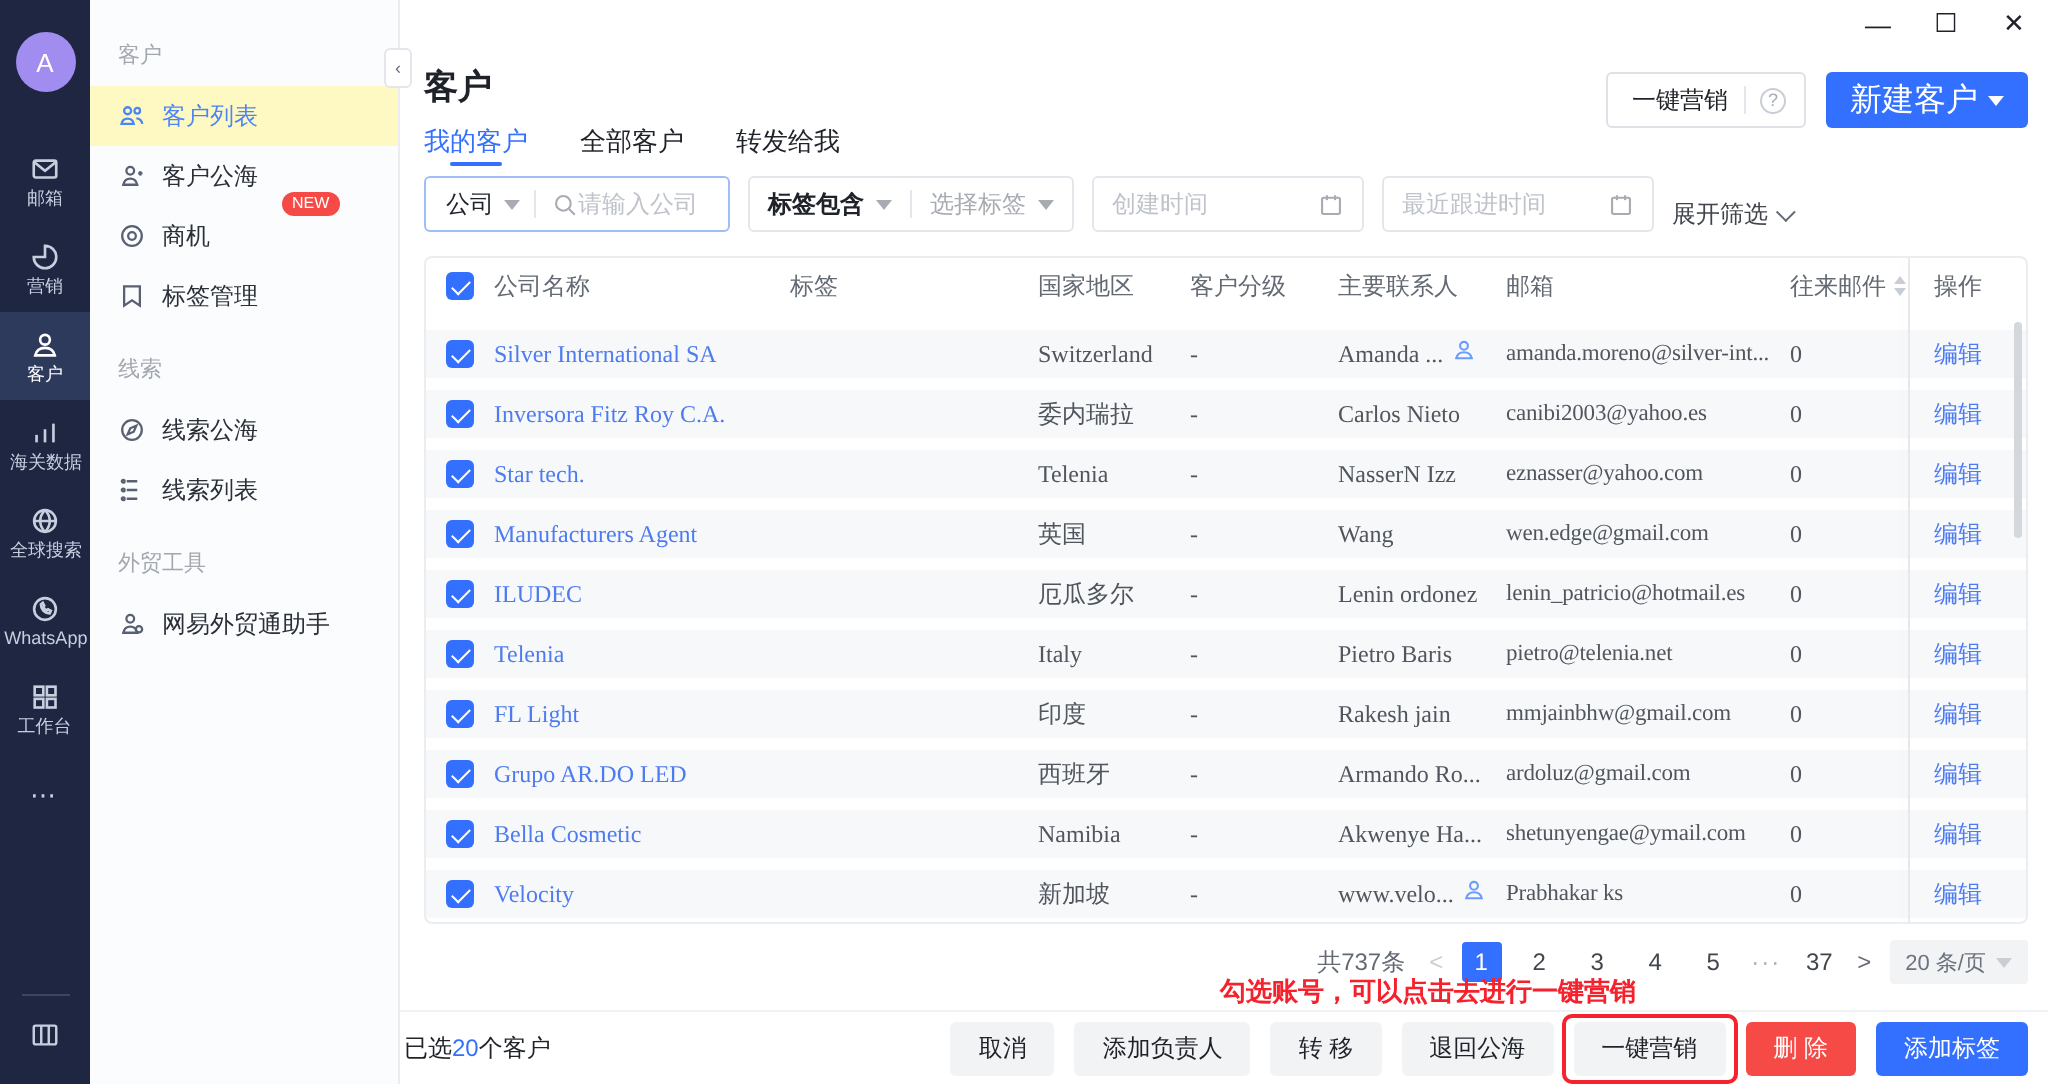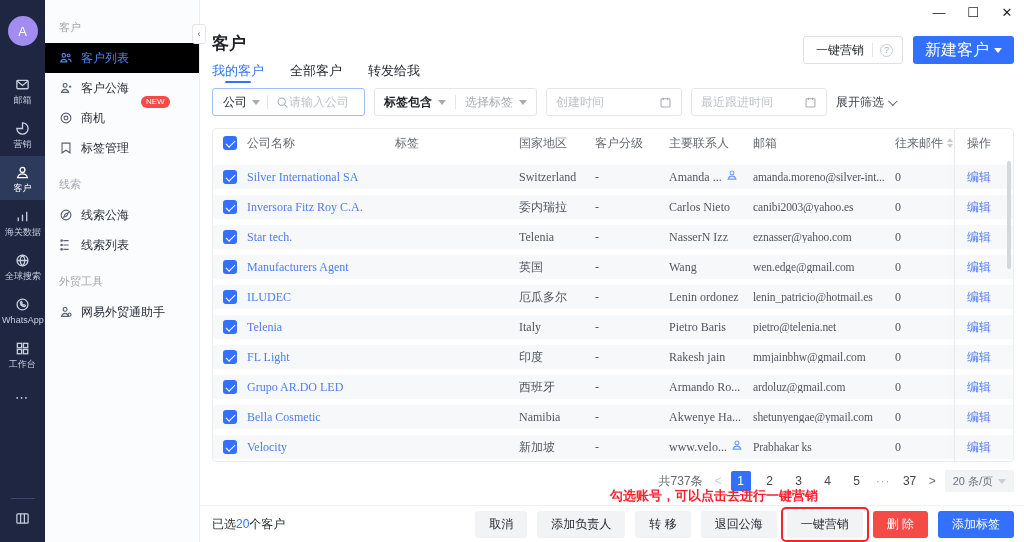--- a/index.html
+++ b/index.html
@@ -25,21 +25,21 @@
   .rail-bottom .ri-icon svg { width:15px; height:15px; fill:none; stroke:#c7cfdf; stroke-width:1.3; }
 
   
   .sidebar { position:absolute; left:45px; top:0; width:155px; height:542px; background:#fbfcfd;
              border-right:1px solid #ebedf0; z-index:20; padding-top:6px; }
   .side-section { font-size:11px; color:#a2a7b0; padding:14px 0 8px 14px; }
   .side-item { height:30px; display:flex; align-items:center; gap:8px; padding-left:14px; font-size:12px;
                color:#2a2f38; cursor:pointer; white-space:nowrap; }
   .side-item .si-icon { width:14px; height:14px; flex:0 0 14px; }
   .side-item .si-icon svg { width:14px; height:14px; fill:none; stroke:#596073; stroke-width:1.3; }
-  .side-item.active { background:#000000; color:#4c86f6; }
+  .side-item.active { background:#fef9c3; color:#4c86f6; }
   .side-item.active .si-icon svg { stroke:#4c86f6; }
   .badge-new { background:#f54a45; color:#fff; font-size:8px; padding:1px 5px 2px; border-radius:8px; margin-left:4px;margin-top:28px; }
   .collapse-chip { position:absolute; right:-7px; top:24px; width:14px; height:20px; background:#fff;
                    border:1px solid #e5e6eb; border-radius:3px; display:flex; align-items:center; justify-content:center;
                    font-size:9px; color:#646a73; z-index:40; cursor:pointer; }
 
   
   .main { position:absolute; left:200px; top:0; right:0; height:542px; background:#fff; }
   .win-controls { position:absolute; top:3px; right:8px; display:flex; gap:16px; font-size:13px; color:#1f2329; }
   .win-btn { width:18px; height:18px; display:flex; align-items:center; justify-content:center; cursor:pointer; }
@@ -58,21 +58,21 @@
   .caret-down-w { width:0; height:0; border-left:4px solid transparent; border-right:4px solid transparent;
                   border-top:5px solid #fff; }
 
   .tabs { position:absolute; top:62px; left:12px; display:flex; gap:26px; font-size:13px; }
   .tab { position:relative; padding-bottom:3px; color:#1f2329; cursor:pointer; }
   .tab.active { color:#3370ff; }
   .tab.active::after { content:""; position:absolute; left:50%; transform:translateX(-50%); bottom:0;
                        width:26px; height:2px; background:#3370ff; border-radius:1px; }
 
   
-  .filters { position:absolute; top:88px; left:12px; display:flex; align-items:center; gap:9px; font-size:12px; }
+  .filters { position:absolute; top:88px; left:12px; display:flex; align-items:flex-end; gap:9px; font-size:12px; }
   .f-box { height:28px; border:1px solid #e5e6eb; border-radius:3px; display:flex; align-items:center; background:#fff; }
   .f-company { border-color:#9fbdf7; width:153px; }
   .f-company .fc-sel { padding:0 7px 0 10px; display:flex; align-items:center; gap:5px; color:#1f2329; cursor:pointer; }
   .f-div { width:1px; height:14px; background:#e5e6eb; }
   .f-company .fc-input { display:flex; align-items:center; padding-left:8px; color:#bfc3ca; }
   .caret { width:0; height:0; border-left:4px solid transparent; border-right:4px solid transparent;
            border-top:5px solid #a8abb2; }
   .f-tags .seg { display:flex; align-items:center; gap:6px; padding:0 9px; cursor:pointer; }
   .f-tags .seg.dark { color:#1f2329; font-weight:600; }
   .f-tags .seg.ph { color:#a8abb2; }
@@ -124,21 +124,21 @@
   .pg-num.active { background:#3370ff; color:#fff; }
   .pg-ellipsis { color:#a8abb2; letter-spacing:1px; }
   .pg-size { background:#f2f3f5; color:#6b7280; border-radius:2px; height:22px; display:flex; align-items:center;
              gap:5px; padding:0 8px; font-size:11px; cursor:pointer; }
   .pg-size .caret { border-top-color:#c9cdd4; }
 
   
   .annotation-text { position:absolute; top:487px; left:410px; color:#f5222d; font-size:13px; font-weight:600; z-index:50; }
   .footer-bar { position:absolute; left:0; bottom:0; right:0; height:37px; background:#fff;
                 border-top:1px solid #f0f1f3; display:flex; align-items:center; z-index:45; }
-  .selected-info { margin-left:12px; font-size:12px; color:#1f2329; }
+  .selected-info { margin-left:2px; font-size:12px; color:#1f2329; }
   .selected-info .count { color:#3370ff; }
   .footer-btns { margin-left:auto; margin-right:10px; display:flex; align-items:center; gap:10px; }
   .fbtn { position:relative; height:27px; padding:0 14px; border-radius:3px; font-size:12px; display:flex;
           align-items:center; justify-content:center; cursor:pointer; white-space:nowrap; }
   .fbtn.default { background:#f2f3f5; color:#1f2329; }
   .fbtn.danger { background:#f54a45; color:#fff; }
   .fbtn.primary { background:#3370ff; color:#fff; }
   .fbtn .anno-box { position:absolute; inset:-4px -6px; border:2px solid #f5232d; border-radius:5px; pointer-events:none; }
 </style>
 </head>

